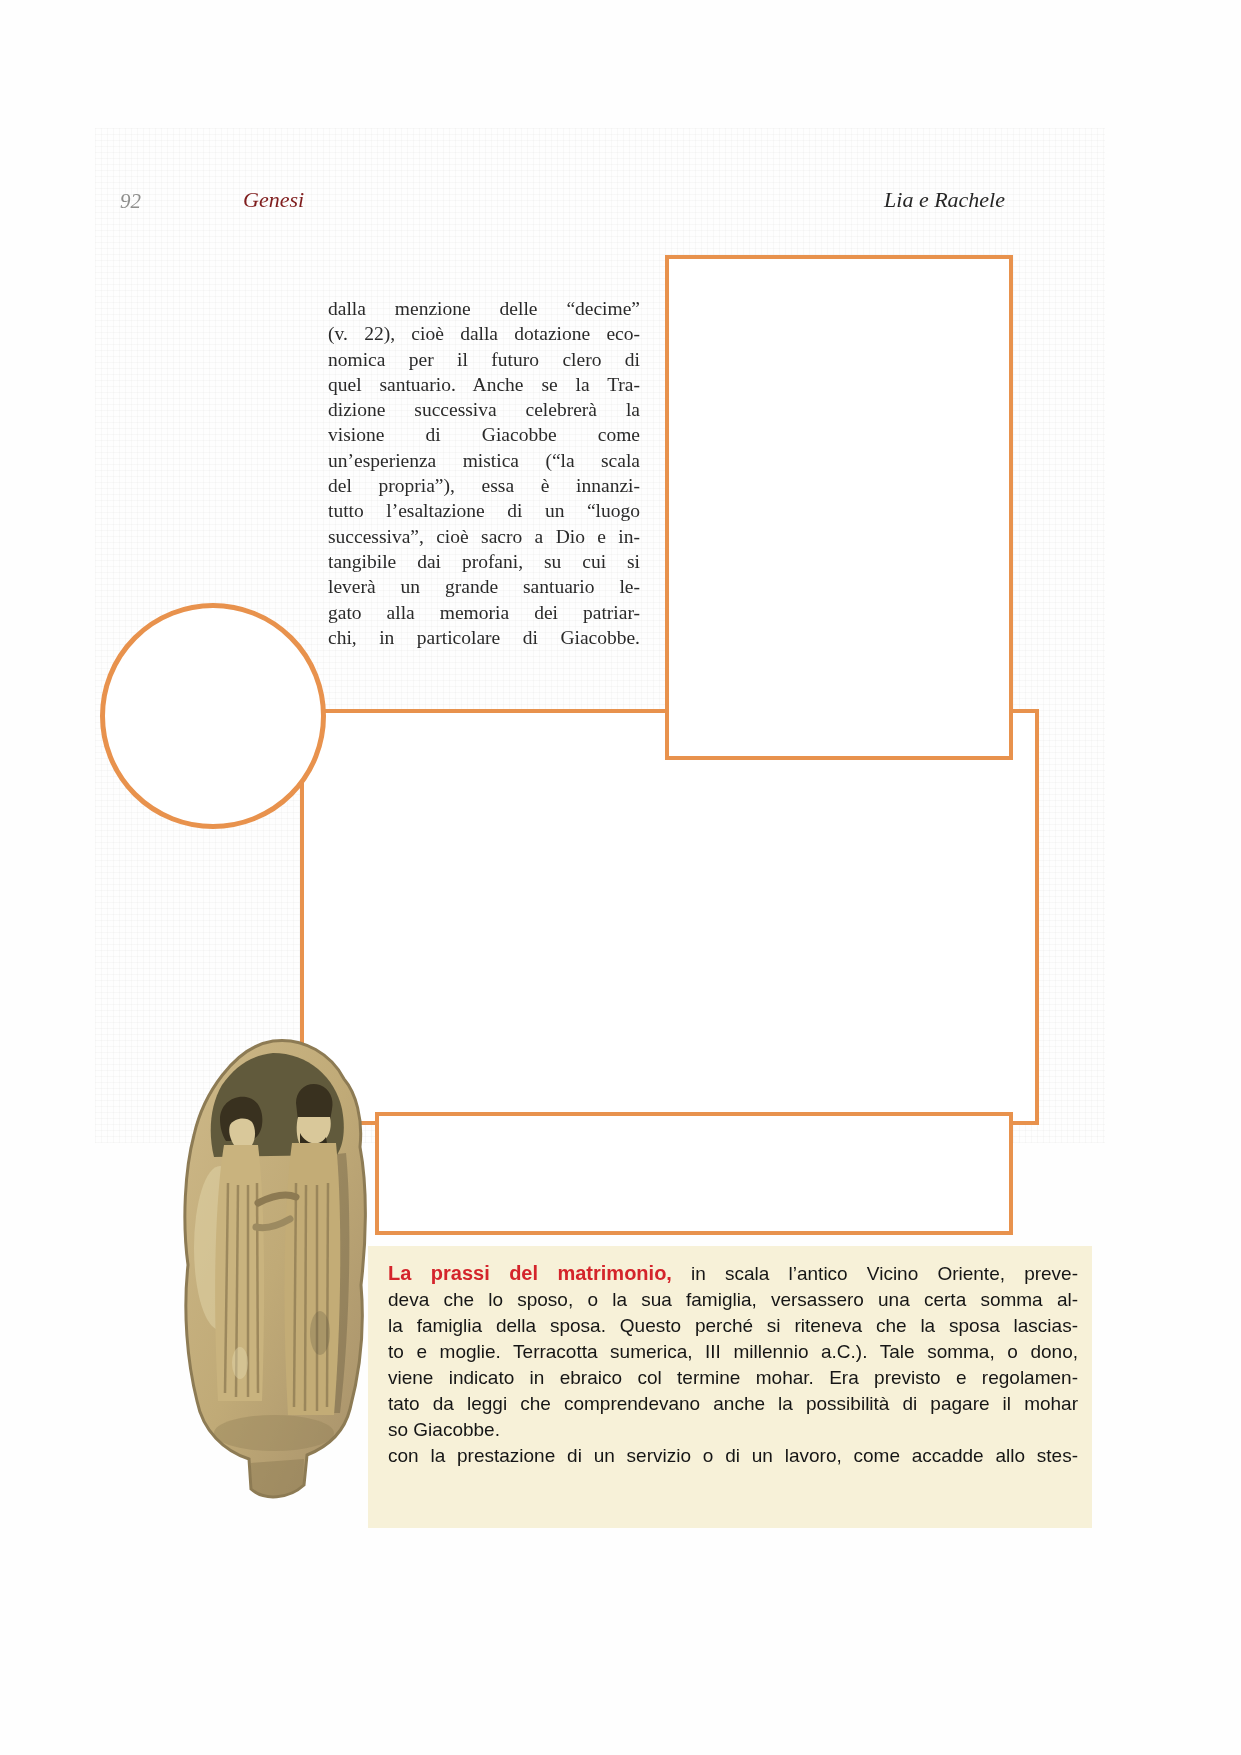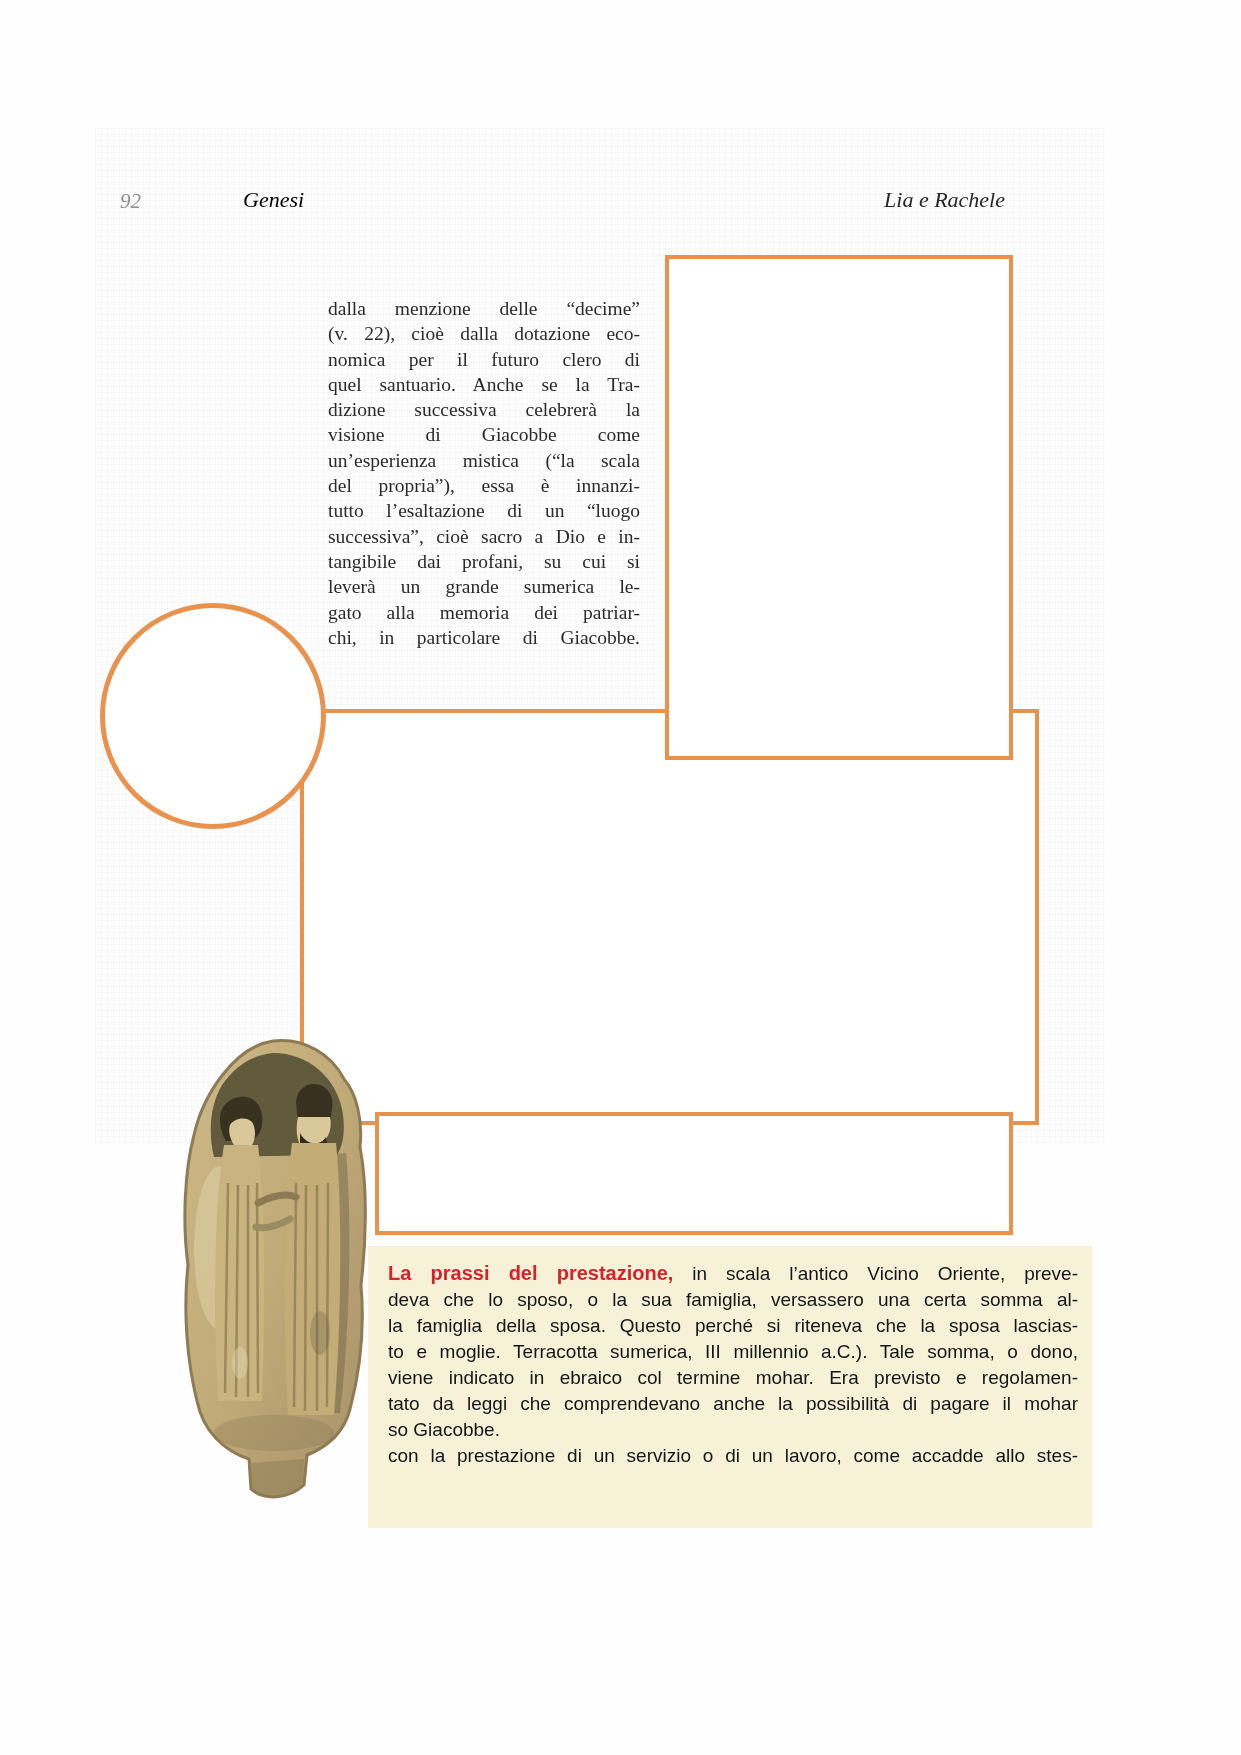--- a/index.html
+++ b/index.html
@@ -10,21 +10,21 @@
   .page{position:absolute;left:0;top:0;width:1241px;height:1755px;overflow:hidden;background:#fefefe;}
   .texture{
     position:absolute;left:95px;top:128px;width:1010px;height:1015px;
     background-image:
       repeating-linear-gradient(0deg,rgba(150,150,145,0.06) 0 1px,transparent 1px 6px),
       repeating-linear-gradient(90deg,rgba(150,150,145,0.06) 0 1px,transparent 1px 6px);
     pointer-events:none;
   }
   
   .header-num{position:absolute;left:120px;top:189px;font-style:italic;font-size:21px;color:#8e8e8c;}
-  .header-section{position:absolute;left:243px;top:187px;font-style:italic;font-size:22px;color:#000000;}
+  .header-section{position:absolute;left:243px;top:187px;font-style:italic;font-size:22px;color:#7f1d1d;}
   .header-chapter{position:absolute;top:187px;right:236px;font-style:italic;font-size:22px;color:#262626;margin-left:20px;}
   
   .main-col{position:absolute;left:328px;top:296px;width:312px;color:#2a2a2a;font-size:19.5px;z-index:5;}
   .mline{text-align:justify;text-align-last:justify;line-height:25.3px;}
   
   .obox{position:absolute;background:#ffffff;border:4px solid #e8924d;box-sizing:border-box;}
   .obox-top{left:665px;top:255px;width:348px;height:505px;z-index:30;}
   .obox-mid{left:300px;top:709px;width:739px;height:416px;z-index:10;}
   .obox-bottom{left:375px;top:1112px;width:638px;height:123px;z-index:40;}
   .ocircle{position:absolute;left:100px;top:603px;width:226px;height:226px;background:#ffffff;
@@ -57,32 +57,32 @@
       <div class="mline"><span class="run-n">(v. 22), cioè dalla dotazione eco-</span></div>
       <div class="mline"><span class="run-n">nomica per il futuro clero di</span></div>
       <div class="mline"><span class="run-n">quel santuario. Anche se la Tra-</span></div>
       <div class="mline"><span class="run-n">dizione successiva celebrerà la</span></div>
       <div class="mline"><span class="run-n">visione di Giacobbe come</span></div>
       <div class="mline"><span class="run-n">un’esperienza mistica (“la scala</span></div>
       <div class="mline"><span class="run-n">del propria”), essa è innanzi-</span></div>
       <div class="mline"><span class="run-n">tutto l’esaltazione di un “luogo</span></div>
       <div class="mline"><span class="run-n">successiva”, cioè sacro a Dio e in-</span></div>
       <div class="mline"><span class="run-n">tangibile dai profani, su cui si</span></div>
-      <div class="mline"><span class="run-n">leverà un grande sumerica le-</span></div>
+      <div class="mline"><span class="run-n">leverà un grande santuario le-</span></div>
       <div class="mline"><span class="run-n">gato alla memoria dei patriar-</span></div>
       <div class="mline"><span class="run-n">chi, in particolare di Giacobbe.</span></div>
     </div>
 
   <div class="obox obox-mid"></div>
   <div class="ocircle"></div>
   <div class="obox obox-top"></div>
 
   <div class="caption-panel">
     <div class="caption-text">
-        <div class="cline"><span class="run-title">La prassi del prestazione,</span><span class="run-n"> in scala l’antico Vicino Oriente, preve-</span></div>
+        <div class="cline"><span class="run-title">La prassi del matrimonio,</span><span class="run-n"> in scala l’antico Vicino Oriente, preve-</span></div>
         <div class="cline"><span class="run-n">deva che lo sposo, o la sua famiglia, versassero una certa somma al-</span></div>
         <div class="cline"><span class="run-n">la famiglia della sposa. Questo perché si riteneva che la sposa lascias-</span></div>
         <div class="cline"><span class="run-n">to e moglie. Terracotta sumerica, III millennio a.C.). Tale somma, o dono,</span></div>
         <div class="cline"><span class="run-n">viene indicato in ebraico col termine </span><span class="run-i">mohar</span><span class="run-n">. Era previsto e regolamen-</span></div>
         <div class="cline"><span class="run-n">tato da leggi che comprendevano anche la possibilità di pagare il </span><span class="run-i">mohar</span></div>
         <div class="cline align-left"><span class="run-n">so Giacobbe.</span></div>
         <div class="cline"><span class="run-n">con la prestazione di un servizio o di un lavoro, come accadde allo stes-</span></div>
       </div>
   </div>
 

